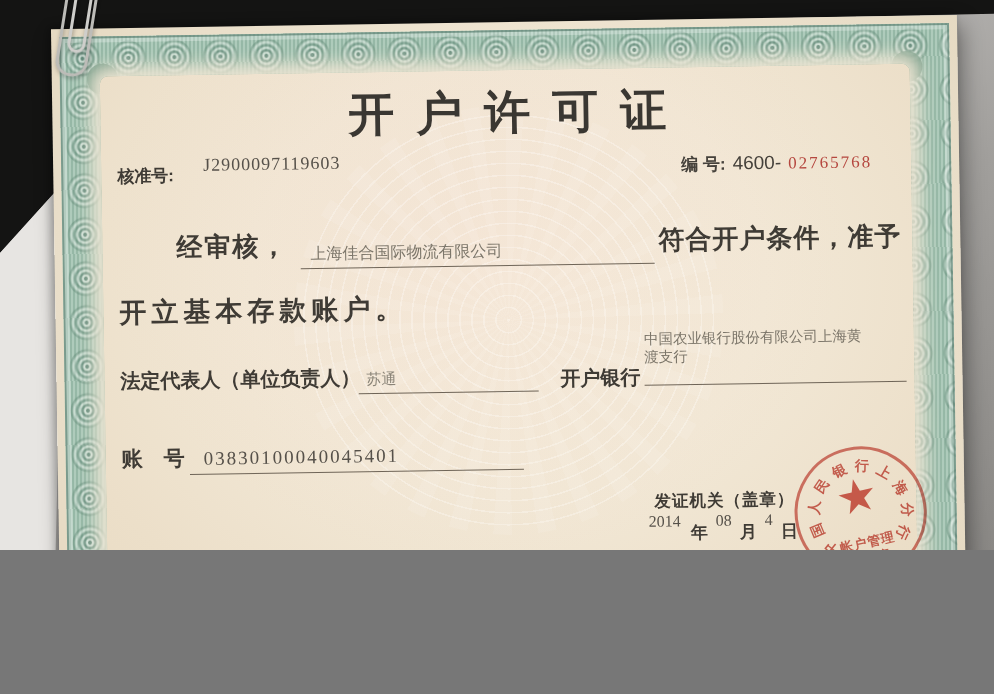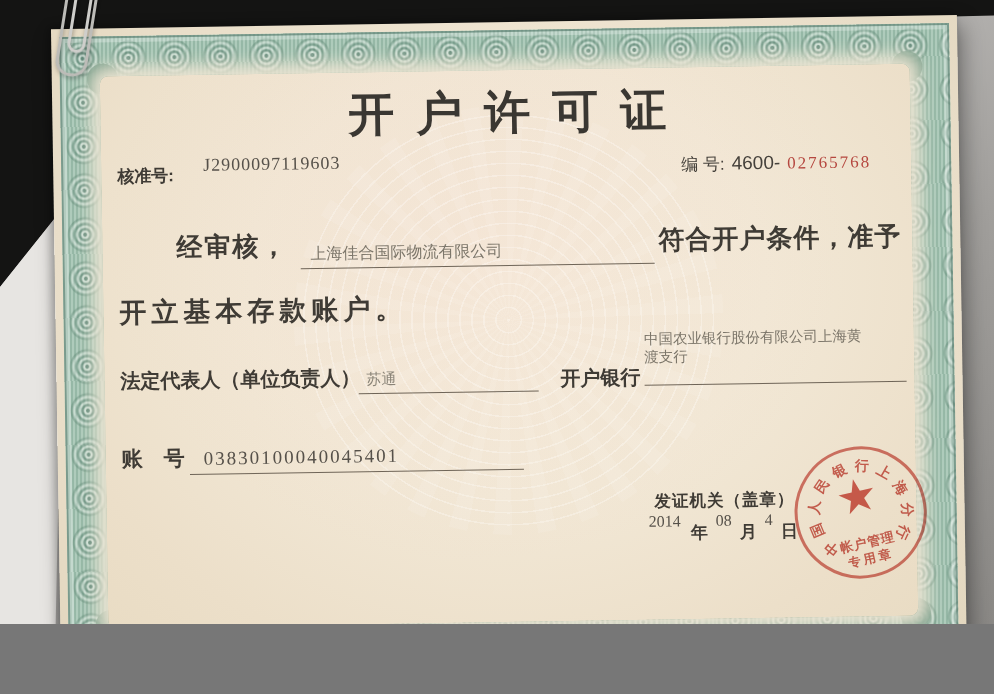--- a/index.html
+++ b/index.html
@@ -1,17 +1,17 @@
 <!DOCTYPE html>
 <html><head>
 <meta charset="utf-8">
 <style>
   html,body{margin:0;padding:0;background:#777;}
   .photo{
-    position:relative;width:994px;height:624px;overflow:hidden;
+    position:relative;width:994px;height:550px;overflow:hidden;
     background:linear-gradient(150deg,#cdcbc9 0%,#bdbbb9 35%,#a19f9c 65%,#8b8986 100%);
     font-family:"Liberation Sans",sans-serif;
   }
   .bg-dark{position:absolute;inset:0;background:#141413;
     clip-path:polygon(0 0,100% 0,100% 2.5%,55% 4.2%,17% 12%,6.5% 33%,0 46%);}
   .bg-paper-strip{position:absolute;inset:0;background:#e7e5e2;
     clip-path:polygon(0 46%,6.5% 33%,5.6% 100%,0 100%);}
   
   .certificate{position:absolute;left:56px;top:22px;width:906px;height:648px;
     transform:rotate(-0.9deg);z-index:2;
@@ -50,21 +50,21 @@
   .certificate *{box-sizing:border-box;}
   .abs{position:absolute;white-space:nowrap;}
   .ink{color:#3f3b35;font-weight:700;}
   .val{color:#7c766a;}
   .ser{font-family:"Liberation Serif","DejaVu Serif",serif;color:#56514a;}
   .title{left:0;top:60px;width:100%;text-align:center;padding-left:26px;
     font-size:46px;font-weight:700;letter-spacing:22px;color:#3a3732;}
   .approval-label{left:64px;top:137px;font-size:17px;}
   .approval-value{left:150px;top:128px;font-size:18px;letter-spacing:1px;}
   .serial-row{left:628px;top:134px;display:flex;align-items:baseline;gap:7px;}
-  .serial-label{font-size:17px;color:#45413b;font-weight:400;}
+  .serial-label{font-size:17px;color:#45413b;font-weight:700;}
   .serial-prefix{font-size:19px;color:#45413b;}
   .serial-number{font-size:17px;letter-spacing:2px;color:#b5473f;font-family:"Liberation Serif",serif;}
   .reviewed{left:122px;top:203px;font-size:26px;letter-spacing:2px;}
   .company-line{left:246px;top:204px;width:354px;height:40px;display:flex;align-items:flex-end;
     border-bottom:1.5px solid #6e6457;padding:0 0 3px 10px;font-size:16px;}
   .condition{left:604px;top:203px;font-size:26px;letter-spacing:1px;}
   .account-type{left:64px;top:267px;font-size:27px;letter-spacing:5px;}
   .legal-label{left:64px;top:340px;font-size:20px;}
   .legal-line{left:302px;top:334px;width:180px;height:36px;display:flex;align-items:flex-end;
     border-bottom:1.5px solid #6e6457;padding:0 0 4px 8px;font-size:15px;color:#8a8478;}

